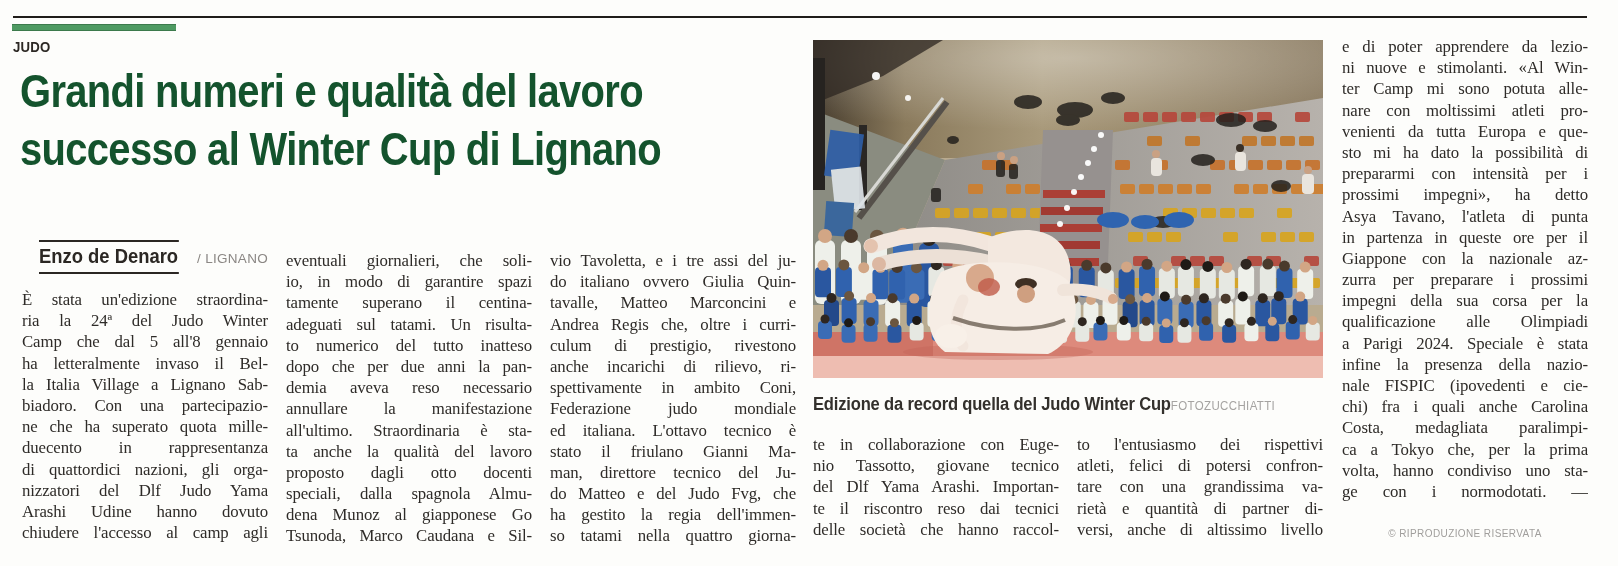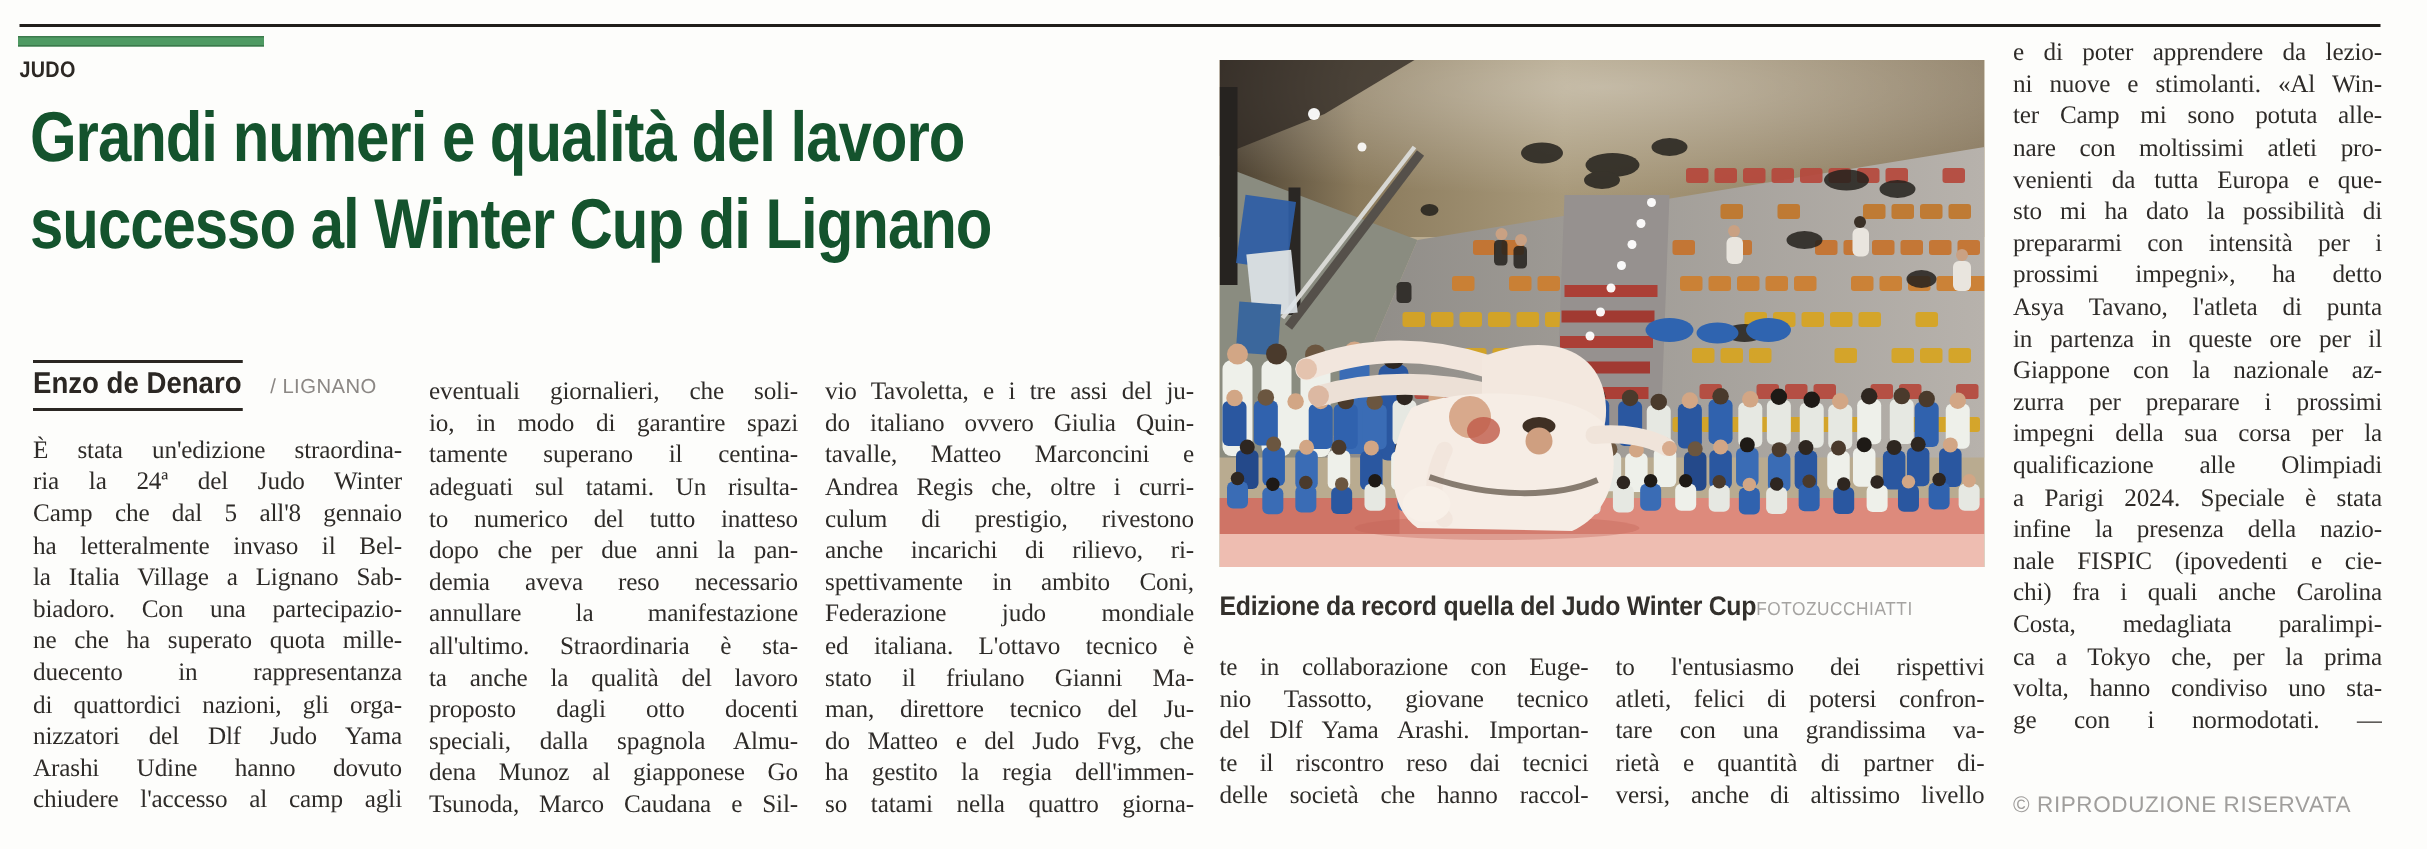--- a/index.html
+++ b/index.html
@@ -9,41 +9,41 @@
     font-family:"Liberation Serif", serif;
   }
   .abs{position:absolute;}
   
   #top-rule{left:13px;top:16px;width:1574px;height:2px;background:#201d1a;}
   #accent-bar{left:12px;top:24px;width:164px;height:7px;background:#4e9a62;box-shadow:inset 0 1px 0 #3c7a4c, inset 0 -1px 0 #3c7a4c;}
   #kicker{left:13px;top:38px;font-family:"Liberation Sans",sans-serif;font-weight:700;font-size:15px;color:#2c2824;letter-spacing:.2px;transform:scaleX(.88);transform-origin:left top;white-space:nowrap;}
   #headline{left:20px;top:62px;width:800px;font-family:"Liberation Sans",sans-serif;font-weight:700;font-size:47px;line-height:58px;color:#14532d;letter-spacing:-.8px;}
   #headline .hl{white-space:nowrap;transform:scaleX(.85);transform-origin:left top;}
   
-  #byline{left:22px;top:240px;width:246px;font-family:"Liberation Sans",sans-serif;white-space:nowrap;}
+  #byline{left:22px;top:240px;width:246px;font-family:"Liberation Sans",sans-serif;white-space:nowrap;text-align:right;}
   #byline .author{display:inline-block;font-weight:700;font-size:20px;color:#2b2723;border-top:2px solid #2b2723;border-bottom:2px solid #2b2723;padding:3px 1px 4px 0;transform:scaleX(.92);transform-origin:left top;}
   #byline .place{font-size:13.5px;color:#8b8784;letter-spacing:.3px;margin-left:6px;}
   
   .bodycol{width:246px;font-size:16.8px;line-height:21.2px;letter-spacing:-.1px;color:#2e2b28;}
   .bodycol .tline{height:21.2px;overflow:hidden;text-align:justify;text-align-last:justify;}
   #col-1{left:22px;top:289px;}
   #col-2{left:286px;top:250px;}
   #col-3{left:550px;top:250px;}
   #col-4{left:813px;top:434px;}
   #col-5{left:1077px;top:434px;}
-  #col-right{left:1342px;top:24px;}
+  #col-right{left:1342px;top:36px;}
   
   #photo{left:813px;top:40px;width:510px;height:338px;background:#b9ab90;overflow:hidden;}
   #photo svg{display:block;width:100%;height:100%;}
   
   #caption{left:813px;top:394px;width:520px;white-space:nowrap;font-family:"Liberation Sans",sans-serif;transform:scaleX(.92);transform-origin:left top;}
   #caption .cap{font-weight:700;font-size:18px;color:#33302c;letter-spacing:-.2px;}
   #caption .credit{font-size:12.5px;color:#a5a3a1;letter-spacing:.4px;}
   
-  #copyright{left:1342px;top:528px;width:246px;text-align:left;font-family:"Liberation Sans",sans-serif;font-size:15px;color:#a09e9c;letter-spacing:.4px;}
+  #copyright{left:1342px;top:528px;width:246px;text-align:center;font-family:"Liberation Sans",sans-serif;font-size:10px;color:#a09e9c;letter-spacing:.4px;}
 </style>
 </head>
 <body>
 
 <div class="abs" id="top-rule"></div>
 <div class="abs" id="accent-bar"></div>
 <div class="abs" id="kicker">JUDO</div>
 
 <div class="abs" id="headline">
   <div class="hl">Grandi numeri e qualità del lavoro</div>

